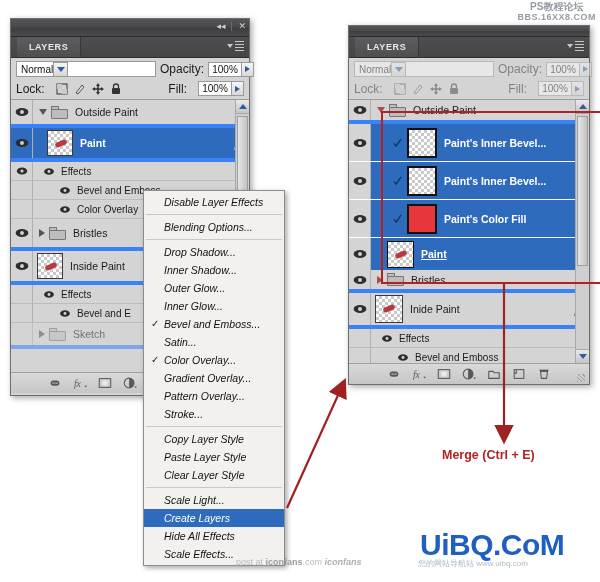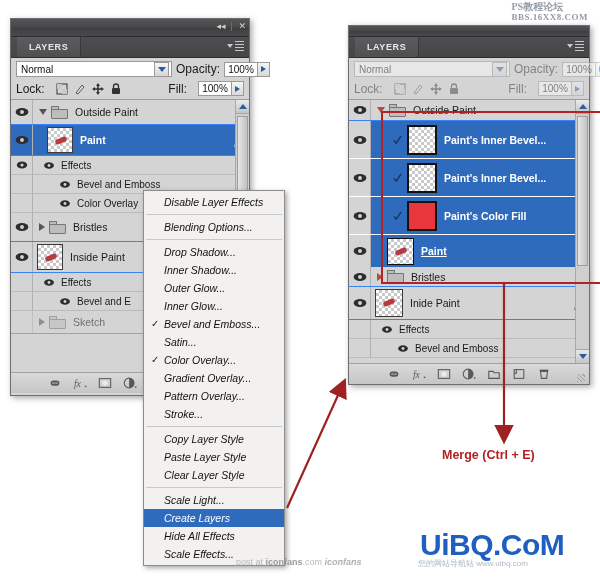--- a/index.html
+++ b/index.html
@@ -47,22 +47,22 @@
   .ps-tabmenu .tri{
     width:0;height:0;border-left:3px solid transparent;border-right:3px solid transparent;
     border-top:4px solid #c8c8c8;margin-right:1px;
   }
   .ps-tabmenu .lines{display:flex;flex-direction:column;gap:2px;}
   .ps-tabmenu .lines i{display:block;width:9px;height:1px;background:#c8c8c8;}
 
   
   .ps-row{display:flex;align-items:center;padding:3px 5px 2px 5px;gap:4px;}
   .ps-combo{
-    flex:0 0 auto;width:156px;height:16px;background:#fff;border:1px solid #9a9a9a;
-    display:flex;align-items:center;justify-content:space-between;
+    flex:0 0 auto;width:140px;height:16px;background:#fff;border:1px solid #9a9a9a;
+    display:flex;align-items:center;
     font-size:10px;color:#111;padding:0 2px 0 4px;box-sizing:border-box;
   }
   .ps-combo .arrow{
     width:13px;height:13px;display:flex;align-items:center;justify-content:center;
     background:linear-gradient(to bottom,#f6f6f6,#d6d6d6);border:1px solid #9a9a9a;
   }
   .ps-combo .arrow:after{
     content:"";width:0;height:0;border-left:4px solid transparent;border-right:4px solid transparent;
     border-top:5px solid #2a5d9e;
   }
@@ -87,21 +87,21 @@
   .lockicons{display:flex;align-items:center;gap:6px;}
   .ic{width:12px;height:12px;display:block;}
 
   
   .layerlist{
     margin:0 0 0 0;background:#d4d4d4;border-top:1px solid #9b9b9b;
     position:relative;overflow:hidden;
   }
   .layer-row{
     display:flex;align-items:center;height:30px;position:relative;
-    border-bottom:1px solid #3b82f6;background:#d4d4d4;
+    border-bottom:4px solid #3b82f6;background:#d4d4d4;
   }
   .layer-row.sel{background:#2f6bbd;}
   .eyecell{
     width:22px;height:100%;display:flex;align-items:center;justify-content:center;
     border-right:1px solid #b0b0b0;box-sizing:border-box;flex:0 0 22px;
   }
   .eye{width:14px;height:10px;}
   .thumb{
     width:26px;height:26px;border:1px solid #3a3a3a;margin-left:4px;flex:0 0 26px;
     background-image:
@@ -178,23 +178,23 @@
 
   
   .ann-label{
     position:absolute;color:#b32222;font-size:12.5px;font-weight:bold;white-space:nowrap;
     font-family:"Liberation Sans","DejaVu Sans",sans-serif;
   }
   .redbox{position:absolute;border:2px solid #b32222;box-sizing:border-box;}
 
   
   .wm-cn{
-    position:absolute;right:12px;top:1px;text-align:left;color:#6f7a86;
+    position:absolute;right:4px;top:1px;text-align:center;color:#6f7a86;
     font-size:10px;line-height:11px;font-weight:bold;opacity:.75;
-    font-family:Liberation Serif, serif;
+    font-family:Liberation Sans, sans-serif;
   }
   .wm-cn .l2{font-size:9px;letter-spacing:.5px;}
   .wm-uibq{
     position:absolute;color:#1f5fbf;font-size:30px;font-weight:bold;letter-spacing:-.5px;
     font-family:"Liberation Sans","DejaVu Sans",sans-serif;
   }
   .wm-uibq-sub{
     position:absolute;color:#9aa8b5;font-size:8px;opacity:.8;white-space:nowrap;
   }
   .wm-icon{

